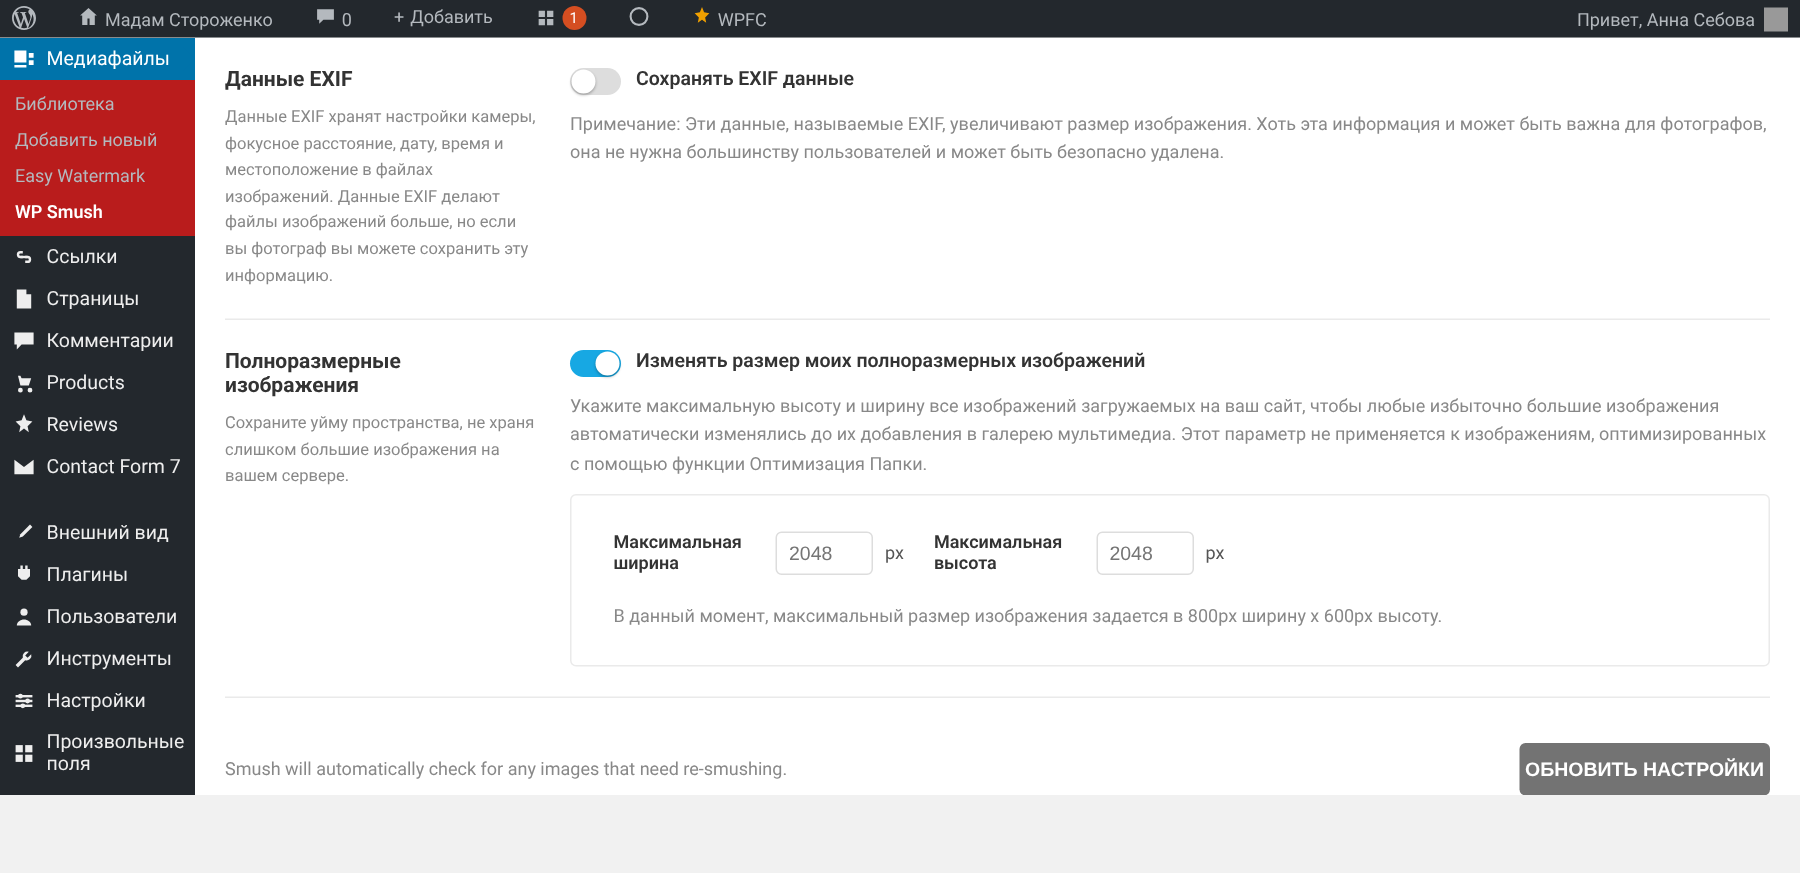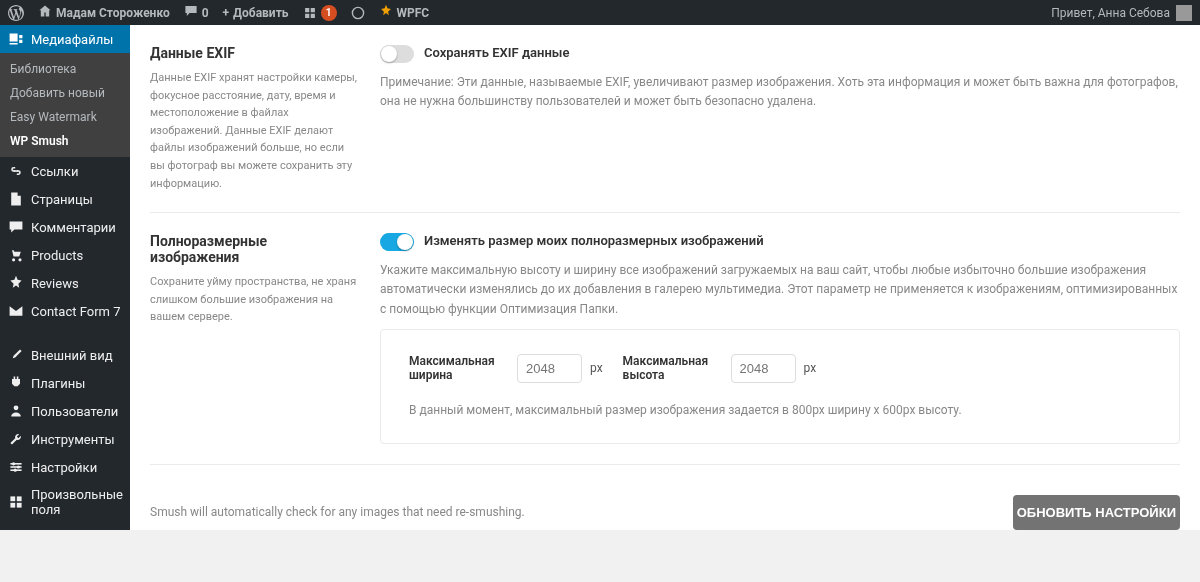--- a/index.html
+++ b/index.html
@@ -1,34 +1,34 @@
 <!DOCTYPE html>
 <html><head>
 <meta charset="utf-8">
 <style>
 * { margin: 0; padding: 0; box-sizing: border-box; }
 body { font-family: -apple-system, BlinkMacSystemFont, "Segoe UI", Roboto, sans-serif; font-size: 13px; color: #333; background: #f1f1f1; width: 1200px; height: 582px; overflow: hidden; }
 
 
 .admin-bar { background: #23282d; color: #b4b9be; height: 25px; display: flex; align-items: center; padding: 0 8px; font-size: 12px; justify-content: space-between; }
-.admin-bar-left { display: flex; align-items: center; gap: 14px; font-weight: bold; }
+.admin-bar-left { display: flex; align-items: flex-start; gap: 28px; }
 .admin-bar-item { display: flex; align-items: center; gap: 4px; cursor: pointer; }
 .badge-red { background: #d54e21; color: #fff; border-radius: 50%; width: 16px; height: 16px; display: inline-flex; align-items: center; justify-content: center; font-size: 10px; }
 .badge-orange { background: #d54e21; color: #fff; border-radius: 9px; min-width: 16px; height: 16px; display: inline-flex; align-items: center; justify-content: center; font-size: 10px; padding: 0 4px; }
 .admin-bar-right { display: flex; align-items: center; gap: 6px; }
 .avatar { width: 16px; height: 16px; background: #999; }
 
 
 .wrapper { display: flex; height: 505px; }
 .sidebar { width: 130px; background: #23282d; color: #eee; font-size: 13px; overflow-y: auto; flex-shrink: 0; }
 .sidebar::-webkit-scrollbar { display: none; }
 .menu-item { padding: 6px 8px; display: flex; align-items: center; gap: 7px; cursor: pointer; color: #eee; }
 .menu-item.active { background: #0073aa; color: #fff; position: relative; }
 .menu-item.active::after { content: ''; position: absolute; right: -8px; top: 50%; transform: translateY(-50%); border: 8px solid transparent; border-left-color: #0073aa; }
-.submenu { background: #404040; padding: 4px 0; }
+.submenu { background: #b91c1c; padding: 4px 0; }
 .submenu-item { padding: 5px 10px; color: #b4b9be; cursor: pointer; font-size: 12px; }
 .submenu-item.active { color: #fff; font-weight: 600; }
 .menu-separator { height: 16px; }
 .icon { width: 16px; height: 16px; display: inline-flex; align-items: center; justify-content: center; flex-shrink: 0; }
 
 
 .main { flex: 1; background: #fff; padding: 0 20px; overflow-y: auto; }
 .section { display: flex; padding: 20px 0; border-bottom: 1px solid #eaeaea; }
 .section:last-of-type { border-bottom: none; }
 .section-left { width: 230px; flex-shrink: 0; padding-right: 20px; }

